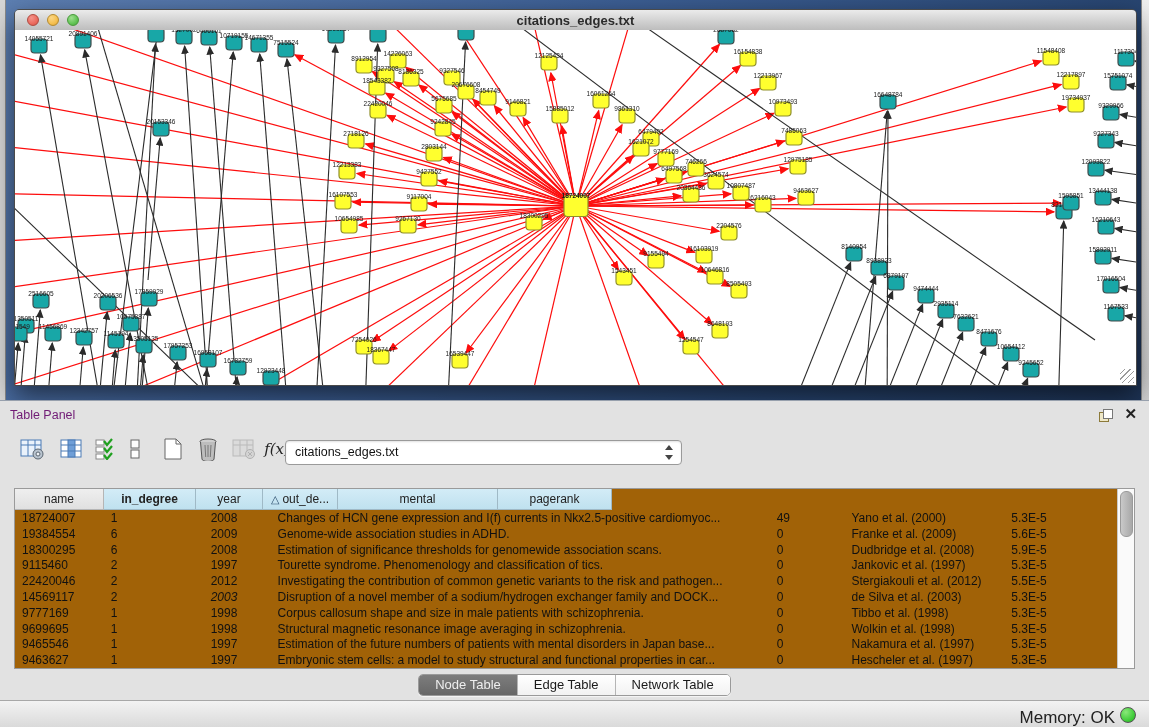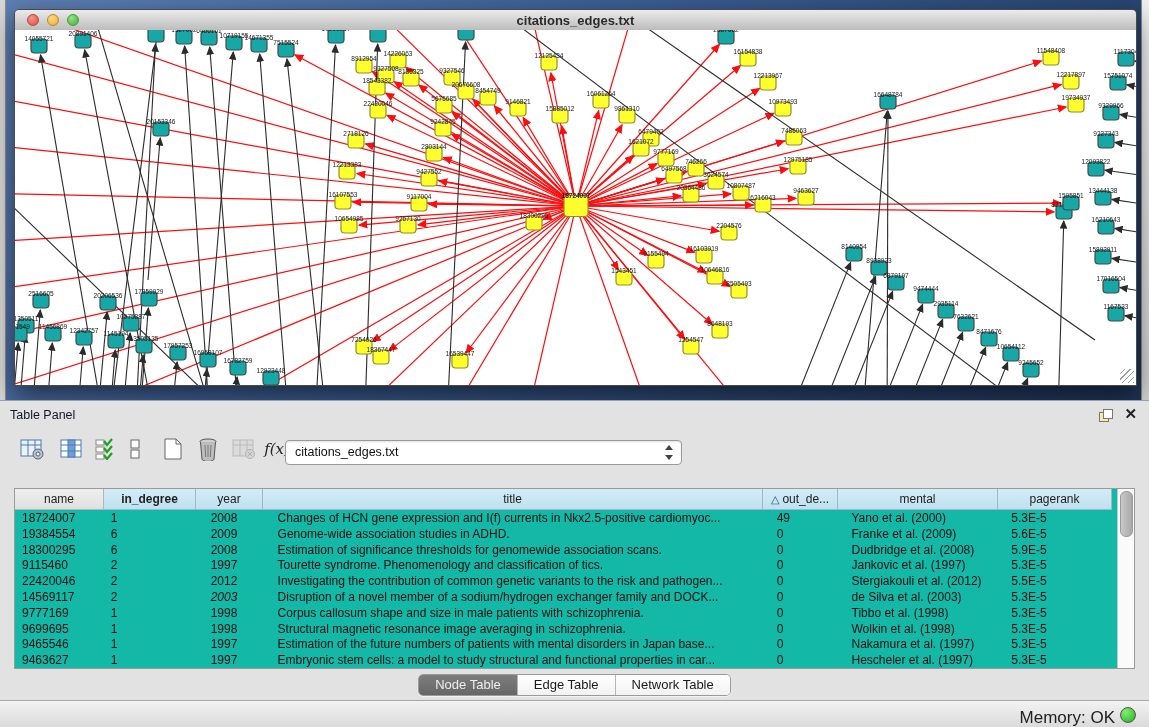--- a/index.html
+++ b/index.html
@@ -20,35 +20,35 @@
   #tl-close{left:12px;background:radial-gradient(circle at 35% 30%,#f3938a,#ec6a5e 60%,#ce5347);border:1px solid #b04a40;}
   #tl-min{left:32px;background:radial-gradient(circle at 35% 30%,#fad584,#f5bf4f 60%,#d6a13b);border:1px solid #b58a2e;}
   #tl-zoom{left:52px;background:radial-gradient(circle at 35% 30%,#9ede8e,#61c454 60%,#4da43f);border:1px solid #479a3a;}
   #net-canvas{position:absolute;left:0;top:20px;width:1121px;height:355px;background:#ffffff;overflow:hidden;}
   #net-svg{position:absolute;left:0;top:0;}
   #resize-grip{position:absolute;right:2px;bottom:2px;width:14px;height:14px;
     background:repeating-linear-gradient(135deg,transparent 0 3px,#9a9a9a 3px 4px);}
 
   
   #table-panel{position:absolute;left:0;top:400px;width:1149px;height:300px;background:#e2e2e2;border-top:1px solid #97a0ad;}
-  #panel-title{position:absolute;left:10px;top:7px;font-size:12.5px;color:#0f172a;}
+  #panel-title{position:absolute;left:10px;top:7px;font-size:12.5px;color:#701a75;}
   #float-icon{position:absolute;right:36px;top:8px;width:14px;height:13px;}
   #float-icon .sq1{position:absolute;left:0;bottom:0;width:8px;height:8px;border:1px solid #8c7a3a;background:#efe8c8;}
   #float-icon .sq2{position:absolute;right:0;top:0;width:8px;height:8px;border:1px solid #777;background:#fff;}
   #close-icon{position:absolute;right:12px;top:4px;font-size:15px;font-weight:bold;color:#222;cursor:default;}
 
   #toolbar{position:absolute;left:18px;top:28px;height:40px;width:1100px;}
   .tb-icon{position:absolute;top:6px;width:28px;height:28px;display:flex;align-items:center;justify-content:center;}
   #combo{position:absolute;left:267px;top:11px;width:395px;height:23px;background:#fff;border:1px solid #9a9a9a;border-radius:4px;box-shadow:inset 0 1px 2px rgba(0,0,0,.12);}
   #combo-value{position:absolute;left:9px;top:4px;font-size:12.5px;color:#111;}
   #combo-stepper{position:absolute;right:7px;top:3px;width:10px;height:17px;}
   #combo-stepper .up{position:absolute;left:1px;top:1px;width:0;height:0;border-left:4px solid transparent;border-right:4px solid transparent;border-bottom:5px solid #444;}
   #combo-stepper .dn{position:absolute;left:1px;bottom:1px;width:0;height:0;border-left:4px solid transparent;border-right:4px solid transparent;border-top:5px solid #444;}
 
-  #table-wrap{position:absolute;left:14px;top:87px;width:1121px;height:181px;background:#14b8a6;border:1px solid #9a9a9a;box-sizing:border-box;}
+  #table-wrap{position:absolute;left:14px;top:87px;width:1121px;height:181px;background:#a16207;border:1px solid #9a9a9a;box-sizing:border-box;}
   #thead{position:absolute;left:0;top:0;right:16px;height:21px;display:flex;}
   .th{box-sizing:border-box;height:21px;line-height:20px;text-align:center;font-size:12px;color:#222;
       background:linear-gradient(#d3ecf7,#bfe1ef);border-right:1px solid #9fb9c6;border-bottom:1px solid #9fb9c6;overflow:hidden;white-space:nowrap;}
   .th.first{background:linear-gradient(#efefef,#e0e0e0);border-right:1px solid #b5b5b5;border-bottom:1px solid #b5b5b5;}
   .sort-glyph{color:#2d4f6e;font-size:11px;margin-right:3px;}
   #tbody{position:absolute;left:0;top:21px;right:16px;bottom:0;overflow:hidden;}
   .tr{display:flex;height:15.8px;}
   .td{box-sizing:border-box;padding:1px 0 0 7px;font-size:12px;color:#111;overflow:hidden;white-space:nowrap;}
   #vscroll{position:absolute;right:0;top:0;width:16px;bottom:0;background:#fafafa;border-left:1px solid #c9c9c9;}
   #vthumb{position:absolute;left:2px;top:2px;width:11px;height:44px;border-radius:6px;background:linear-gradient(90deg,#c9c9c9,#a8a8a8);border:1px solid #9a9a9a;}
@@ -512,21 +512,20 @@
             <span class="dn"></span>
           </span>
       </div>
     </div>
 
     <div id="table-wrap">
       <div id="thead">
           <div class="th first" style="width: 89px;">name</div>
           <div class="th" style="width: 92px; font-weight: bold;">in_degree</div>
           <div class="th" style="width: 67px;">year</div>
-          <div class="th" style="width: 500px;">title</div>
           <div class="th" style="width: 75px;"><span class="sort-glyph">△</span>out_de...</div>
           <div class="th" style="width: 160px;">mental</div>
           <div class="th" style="width: 114px;">pagerank</div>
         </div>
       <div id="tbody">
           <div class="tr">
             <div class="td" style="width: 89px;">18724007</div>
             <div class="td" style="width: 100px;">1</div>
             <div class="td" style="width: 67px;">2008</div>
             <div class="td" style="width: 500px;">Changes of HCN gene expression and I(f) currents in Nkx2.5-positive cardiomyoc...</div>

